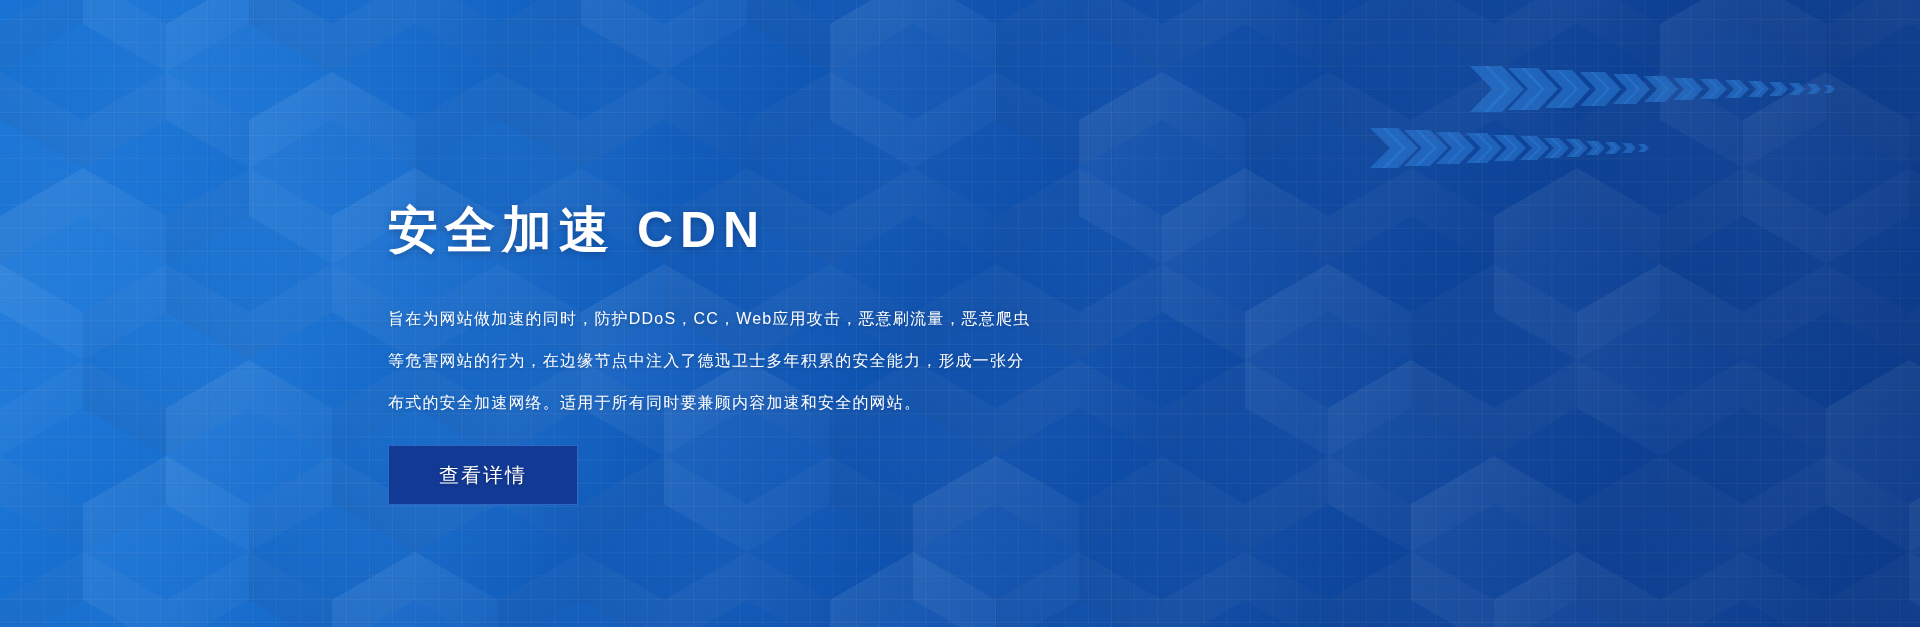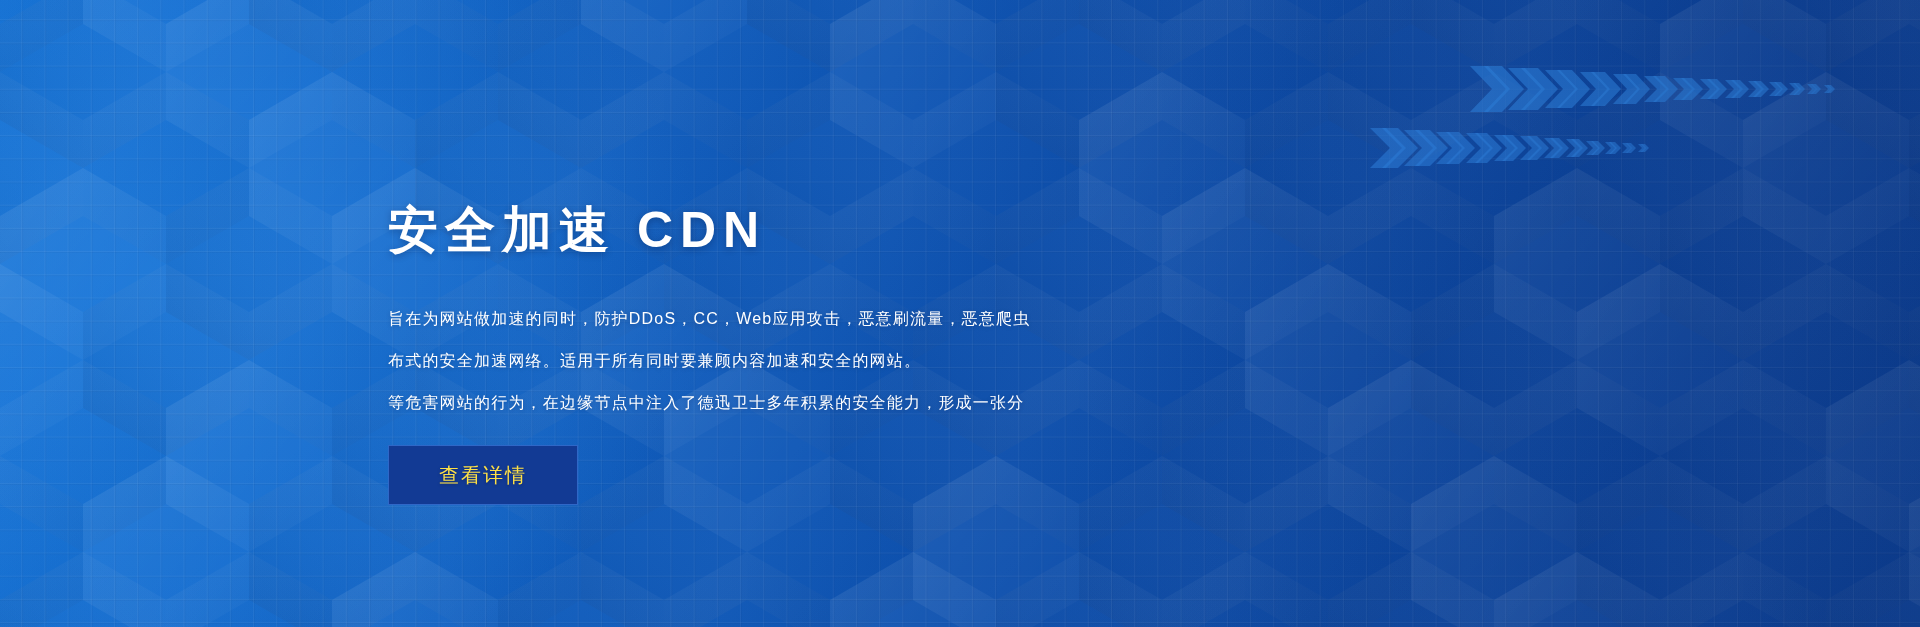--- a/index.html
+++ b/index.html
@@ -74,21 +74,21 @@
     text-shadow:0 1px 4px rgba(0,20,60,0.22);
   }
   .desc .line{ display:block; white-space:nowrap; }
 
   .cta{
     position:absolute;
     top:445px; left:0;
     width:190px; height:60px;
     background:#123a94;
     border:1px solid #2f67c7;
-    color:#fde047;
+    color:#ffffff;
     font-size:20px;
     font-weight:500;
     letter-spacing:2px;
     display:flex;
     align-items:center;
     justify-content:center;
     cursor:pointer;
     text-shadow:0 1px 3px rgba(0,10,40,0.35);
   }
 
@@ -312,20 +312,20 @@
   </div>
 
   <div class="vignette"></div>
 
   <div class="content">
 
     <h1 class="title">安全加速 CDN</h1>
 
     <p class="desc">
       <span class="line">旨在为网站做加速的同时，防护DDoS，CC，Web应用攻击，恶意刷流量，恶意爬虫</span>
+      <span class="line">等危害网站的行为，在边缘节点中注入了德迅卫士多年积累的安全能力，形成一张分</span>
       <span class="line">布式的安全加速网络。适用于所有同时要兼顾内容加速和安全的网站。</span>
-      <span class="line">等危害网站的行为，在边缘节点中注入了德迅卫士多年积累的安全能力，形成一张分</span>
     </p>
 
     <button class="cta">查看详情</button>
 
   </div>
 </div>
 
 </body></html>

